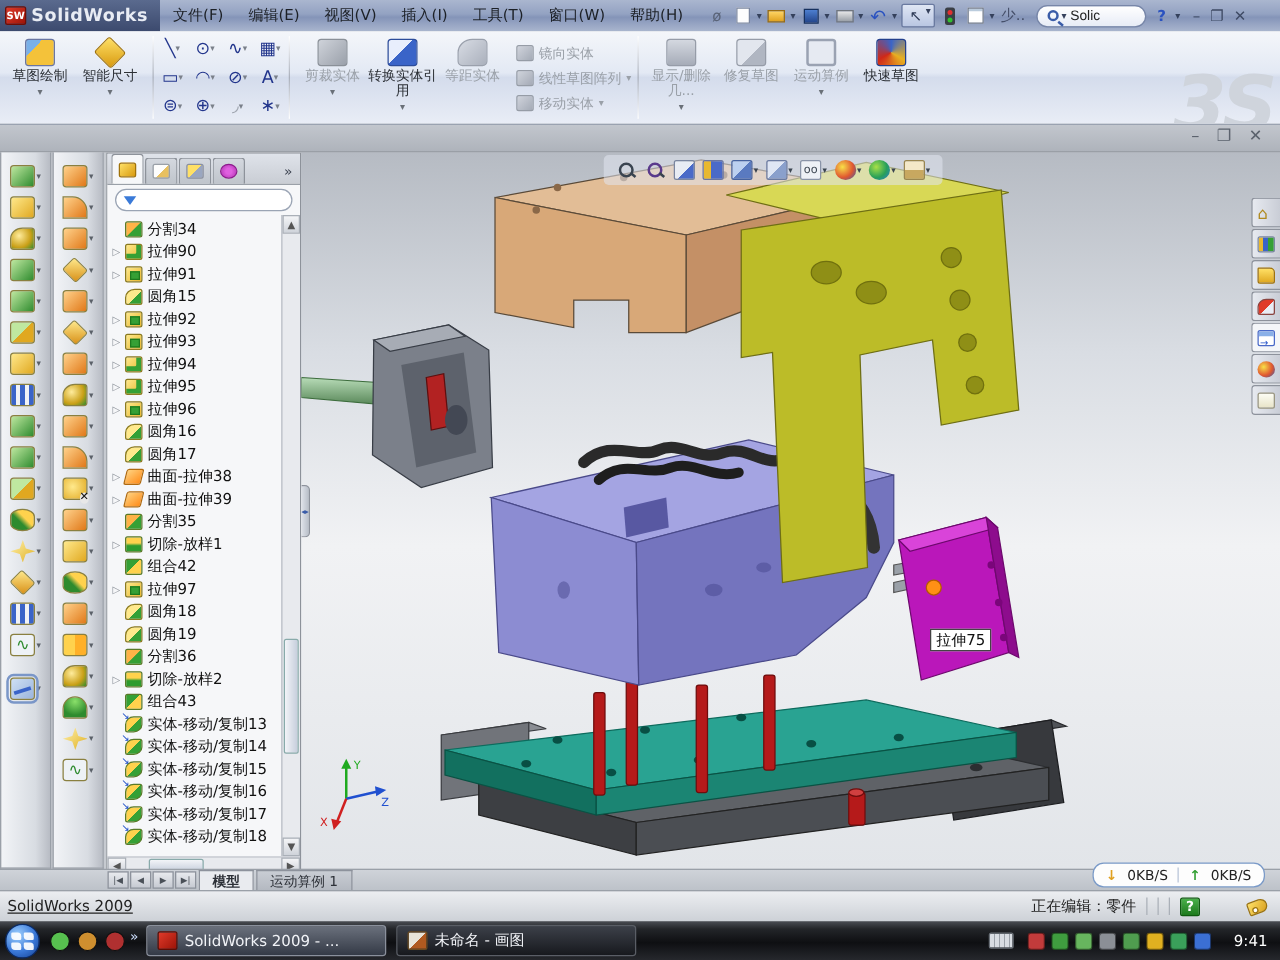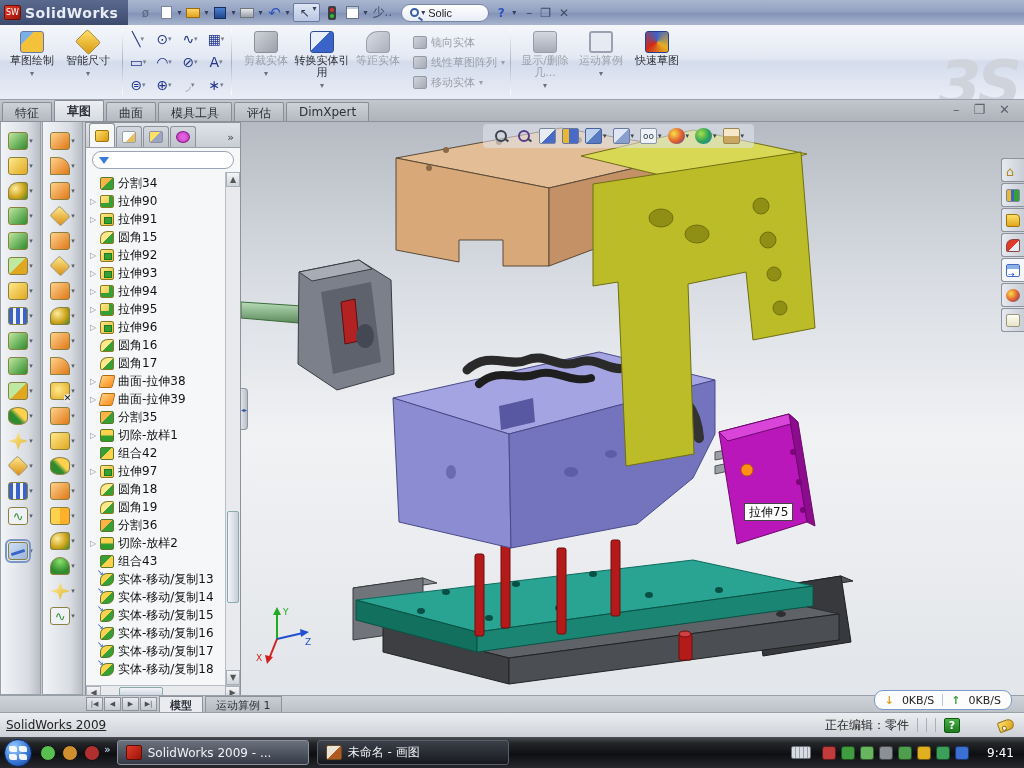--- a/index.html
+++ b/index.html
@@ -6,21 +6,21 @@
   html,body{width:1024px;height:768px;overflow:hidden;font-family:"DejaVu Sans","Liberation Sans",sans-serif;}
   #stage{position:relative;width:1024px;height:768px;background:#c6cad0;}
 
   
   #titlebar{position:absolute;left:0;top:0;width:1024px;height:25px;
     background:linear-gradient(180deg,#aab6cf 0%,#93a2c2 45%,#8494b8 55%,#a9b5ce 100%);
     display:flex;align-items:center;font-size:12px;color:#1c2026;}
   #logo{display:flex;align-items:center;gap:4px;padding:0 10px 0 4px;height:100%;
     background:linear-gradient(180deg,#5a6a8e,#3c4a6e);}
   #logo .swcube{width:17px;height:15px;background:linear-gradient(135deg,#e03a2a,#9c1408);color:#fff;
-    font-size:8px;font-weight:normal;display:flex;align-items:center;justify-content:center;border:1px solid #6e0e06;border-radius:2px;}
+    font-size:8px;font-weight:bold;display:flex;align-items:center;justify-content:center;border:1px solid #6e0e06;border-radius:2px;}
   #logo .appname{color:#e8ecf4;font-weight:bold;font-size:14px;letter-spacing:.5px;}
   .menuitem{padding:3px 10px;cursor:default;}
   #stdtools{display:flex;align-items:center;gap:3px;margin-left:8px;}
   .tbico{width:18px;height:17px;border-radius:2px;display:flex;align-items:center;justify-content:center;
     font-size:12px;color:#1a3b8c;}
   .tbico .pg{width:11px;height:13px;background:#fdfdfd;border:1px solid #7a86a0;}
   .tbico .fold{width:14px;height:10px;background:linear-gradient(180deg,#ffd666,#e0a220);border:1px solid #9a6c10;}
   .tbico .flop{width:12px;height:12px;background:linear-gradient(180deg,#4d7fd0,#23458c);border:1px solid #16305e;}
   .tbico .prn{width:14px;height:10px;background:linear-gradient(180deg,#e8e8e8,#9aa0a8);border:1px solid #70767e;}
   .tbico .tl{width:8px;height:14px;background:#3a3f45;border-radius:2px;display:flex;flex-direction:column;align-items:center;justify-content:space-evenly;}
@@ -249,20 +249,30 @@
 </head>
 <body>
 
 <div id="stage">
 
   <div id="titlebar">
     <div id="logo">
       <span class="swcube">SW</span>
       <span class="appname">SolidWorks</span>
     </div>
+    <div style="display:flex;">
+
+    <span class="menuitem">文件(F)</span>
+        <span class="menuitem">编辑(E)</span>
+        <span class="menuitem">视图(V)</span>
+        <span class="menuitem">插入(I)</span>
+        <span class="menuitem">工具(T)</span>
+        <span class="menuitem">窗口(W)</span>
+        <span class="menuitem">帮助(H)</span>
+      </div>
     <div id="stdtools">
       <span class="tbico" style="color:#5a6478;">ø</span>
       <span class="tbico">
           <span class="pg"></span>
         </span>
         <span class="ddc">▾</span>
       <span class="tbico">
           <span class="fold"></span>
         </span>
         <span class="ddc">▾</span>
@@ -427,46 +437,42 @@
       </div>
     <div class="rsep"></div>
     <div class="rgroup">
 
         <div class="rbtn hasdd disabled">
           <span class="ric ic-disp"></span>
           <span>显示/删除几...</span>
           <span class="caret">▾</span>
         </div>
 
+        <div class="rbtn disabled">
+          <span class="ric ic-repair"></span>
+          <span>修复草图</span>
+
+        </div>
 
         <div class="rbtn hasdd disabled">
           <span class="ric ic-snap"></span>
           <span>运动算例</span>
           <span class="caret">▾</span>
         </div>
 
         <div class="rbtn">
           <span class="ric ic-rapid"></span>
           <span>快速草图</span>
 
         </div>
       </div>
     <div id="watermark">3S</div>
   </div>
 
   <div id="tabstrip">
-    <div style="display:flex;align-items:flex-end;">
-
-    <div class="ctab">特征</div>
-        <div class="ctab active">草图</div>
-        <div class="ctab">曲面</div>
-        <div class="ctab">模具工具</div>
-        <div class="ctab">评估</div>
-        <div class="ctab">DimXpert</div>
-      </div>
     <div id="childwin">
       <span>–</span>
       <span>❐</span>
       <span>✕</span>
     </div>
   </div>
 
   <div id="lefttools">
     <div class="vstrip">
 

